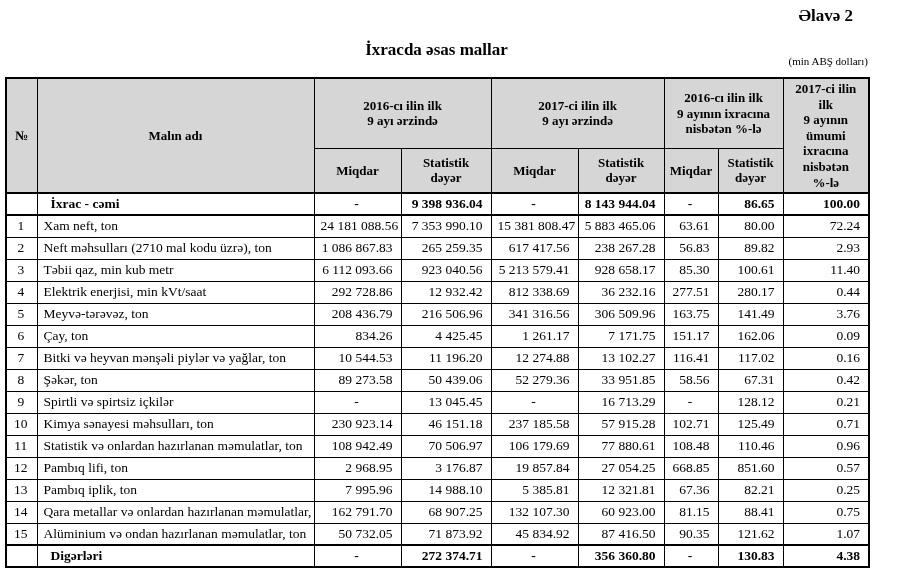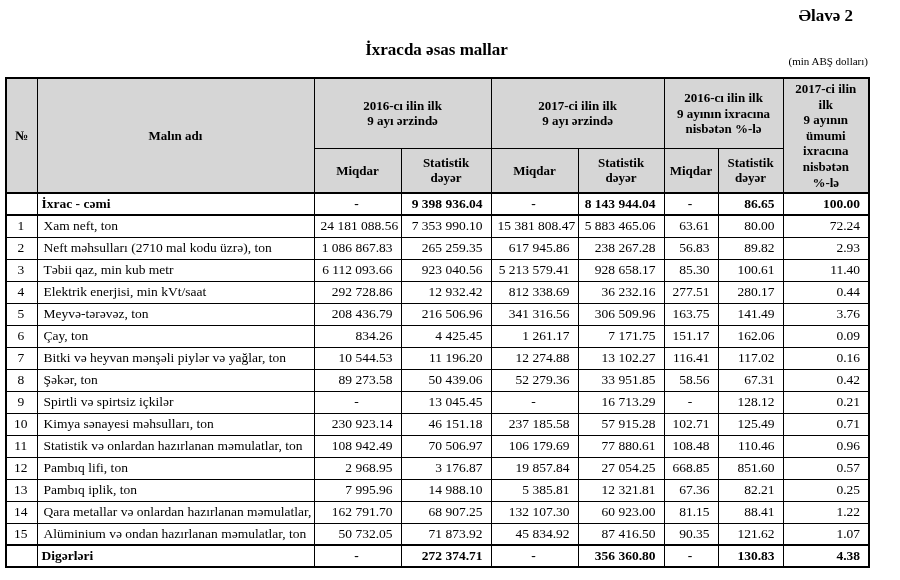--- a/index.html
+++ b/index.html
@@ -53,21 +53,21 @@
     padding: 0 8px 0 6px;
     white-space: nowrap;
     overflow: hidden;
   }
   td.c-no   { text-align: center; padding: 0 2px; }
   td.c-name { text-align: left; }
   td.c-num  { text-align: right; }
   td.c-num.dash { text-align: center; padding-right: 8px; }
 
   tr.total td { font-weight: bold; }
-  tr.total td.c-name { padding-left: 4px; }
+  tr.total td.c-name { padding-left: 13px; }
   tr.exports-total td { border-bottom-width: 2px; }
   tr.others td { border-top-width: 2px; border-bottom-width: 2px; }
 </style>
 </head>
 <body>
 
 <div class="page">
 
   <div class="annex">Əlavə 2</div>
   <div class="doc-title">İxracda əsas mallar</div>
@@ -136,21 +136,21 @@
           <td class="c-num">5 883 465.06</td>
           <td class="c-num">63.61</td>
           <td class="c-num">80.00</td>
           <td class="c-num">72.24</td>
         </tr>
         <tr>
           <td class="c-no">2</td>
           <td class="c-name">Neft məhsulları (2710 mal kodu üzrə), ton</td>
           <td class="c-num">1 086 867.83</td>
           <td class="c-num">265 259.35</td>
-          <td class="c-num">617 945.86</td>
+          <td class="c-num">617 417.56</td>
           <td class="c-num">238 267.28</td>
           <td class="c-num">56.83</td>
           <td class="c-num">89.82</td>
           <td class="c-num">2.93</td>
         </tr>
         <tr>
           <td class="c-no">3</td>
           <td class="c-name">Təbii qaz, min kub metr</td>
           <td class="c-num">6 112 093.66</td>
           <td class="c-num">923 040.56</td>
@@ -272,21 +272,21 @@
         </tr>
         <tr>
           <td class="c-no">14</td>
           <td class="c-name">Qara metallar və onlardan hazırlanan məmulatlar, ton</td>
           <td class="c-num">162 791.70</td>
           <td class="c-num">68 907.25</td>
           <td class="c-num">132 107.30</td>
           <td class="c-num">60 923.00</td>
           <td class="c-num">81.15</td>
           <td class="c-num">88.41</td>
-          <td class="c-num">1.22</td>
+          <td class="c-num">0.75</td>
         </tr>
         <tr>
           <td class="c-no">15</td>
           <td class="c-name">Alüminium və ondan hazırlanan məmulatlar, ton</td>
           <td class="c-num">50 732.05</td>
           <td class="c-num">71 873.92</td>
           <td class="c-num">45 834.92</td>
           <td class="c-num">87 416.50</td>
           <td class="c-num">90.35</td>
           <td class="c-num">121.62</td>

